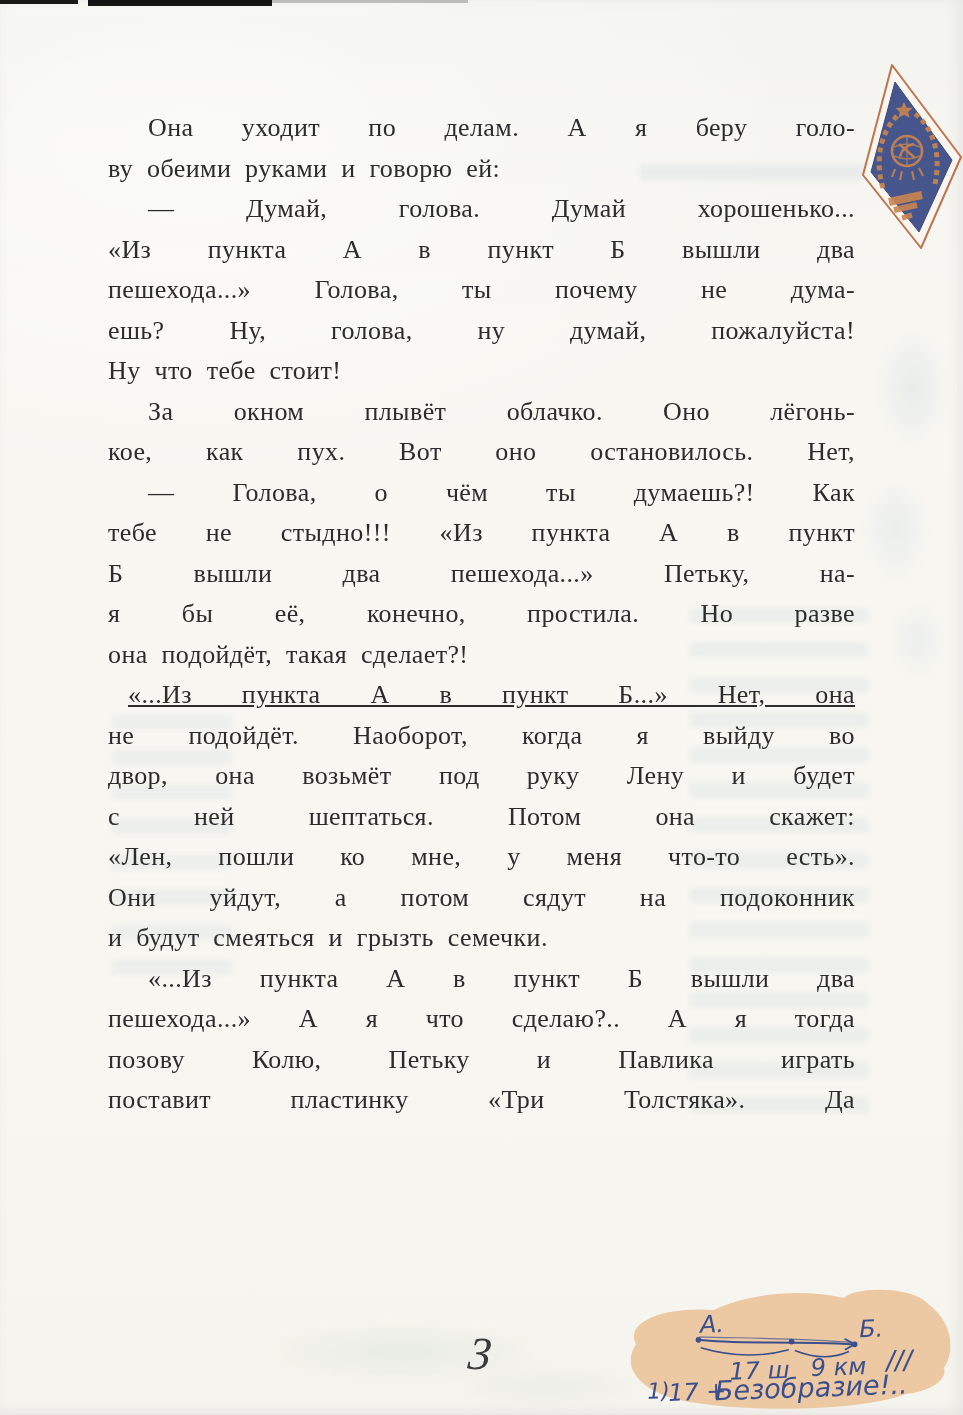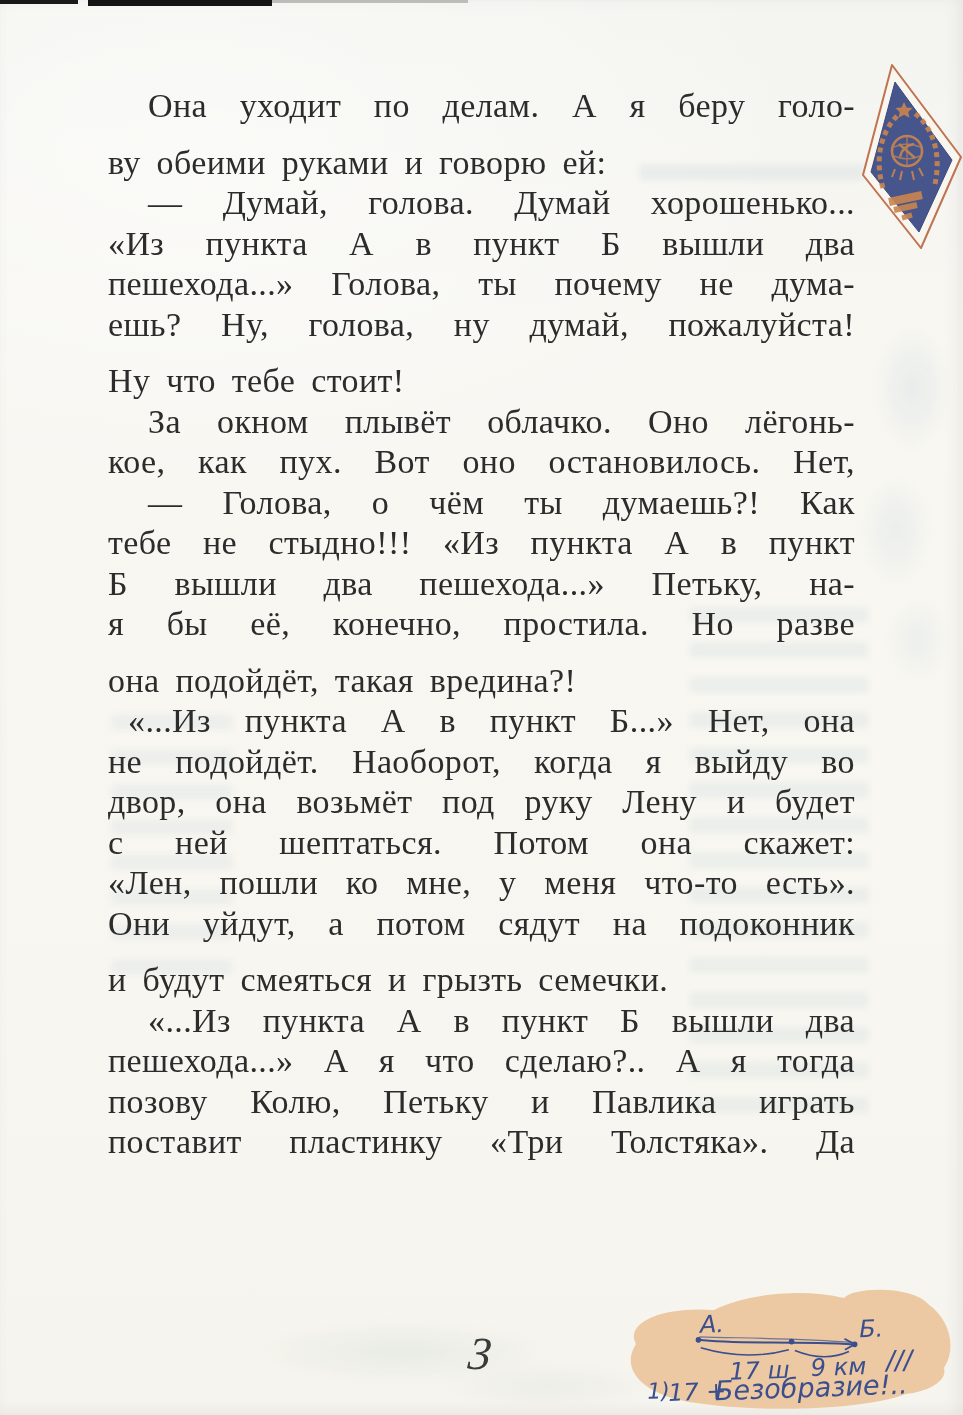--- a/index.html
+++ b/index.html
@@ -11,31 +11,31 @@
     box-shadow: inset -8px 0 14px rgba(70,80,90,.05), inset 0 -6px 12px rgba(70,80,90,.04);
     font-family:"Liberation Serif","DejaVu Serif",serif;
   }
   
   .edge1{position:absolute;left:0;top:0;width:78px;height:4px;background:#191919;}
   .edge2{position:absolute;left:88px;top:0;width:184px;height:6px;background:#141414;}
   .edge3{position:absolute;left:272px;top:0;width:196px;height:3px;background:#8f8f8c;opacity:.55;}
 
   
   .text-block{
-    position:absolute;left:108px;top:86px;width:747px;
-    font-size:34px;color:#2c2c2c;letter-spacing:.4px;
+    position:absolute;left:108px;top:108px;width:747px;
+    font-size:26px;color:#2c2c2c;letter-spacing:.4px;
   }
   .line{
     height:40.5px;line-height:40.5px;
     text-align:justify;text-align-last:justify;
     white-space:normal;
   }
   .line.ind{padding-left:40px;}
-  .line.ind-sm{padding-left:20px;}
-  .line.end{text-align-last:left;word-spacing:7px;margin-top:16px;}
+  .line.ind-sm{padding-left:20px;text-decoration:underline;}
+  .line.end{text-align-last:left;word-spacing:7px;}
 
   .page-num{
     position:absolute;left:430px;top:1324px;width:100px;height:60px;
     text-align:center;font-style:italic;font-size:46px;line-height:60px;
     color:#3a3a3a;transform:skewX(-6deg);
   }
 
   
   .ghost{position:absolute;pointer-events:none;filter:blur(3px);}
   .ghost-rows-a{
@@ -111,21 +111,21 @@
     <div class="line">«Из пункта А в пункт Б вышли два</div>
     <div class="line">пешехода...» Голова, ты почему не дума-</div>
     <div class="line">ешь? Ну, голова, ну думай, пожалуйста!</div>
     <div class="line end">Ну что тебе стоит!</div>
     <div class="line ind">За окном плывёт облачко. Оно лёгонь-</div>
     <div class="line">кое, как пух. Вот оно остановилось. Нет,</div>
     <div class="line ind">— Голова, о чём ты думаешь?! Как</div>
     <div class="line">тебе не стыдно!!! «Из пункта А в пункт</div>
     <div class="line">Б вышли два пешехода...» Петьку, на-</div>
     <div class="line">я бы её, конечно, простила. Но разве</div>
-    <div class="line end">она подойдёт, такая вредина?!</div>
+    <div class="line end">она подойдёт, такая сделает?!</div>
     <div class="line ind-sm">«...Из пункта А в пункт Б...» Нет, она</div>
     <div class="line">не подойдёт. Наоборот, когда я выйду во</div>
     <div class="line">двор, она возьмёт под руку Лену и будет</div>
     <div class="line">с ней шептаться. Потом она скажет:</div>
     <div class="line">«Лен, пошли ко мне, у меня что-то есть».</div>
     <div class="line">Они уйдут, а потом сядут на подоконник</div>
     <div class="line end">и будут смеяться и грызть семечки.</div>
     <div class="line ind">«...Из пункта А в пункт Б вышли два</div>
     <div class="line">пешехода...» А я что сделаю?.. А я тогда</div>
     <div class="line">позову Колю, Петьку и Павлика играть</div>

